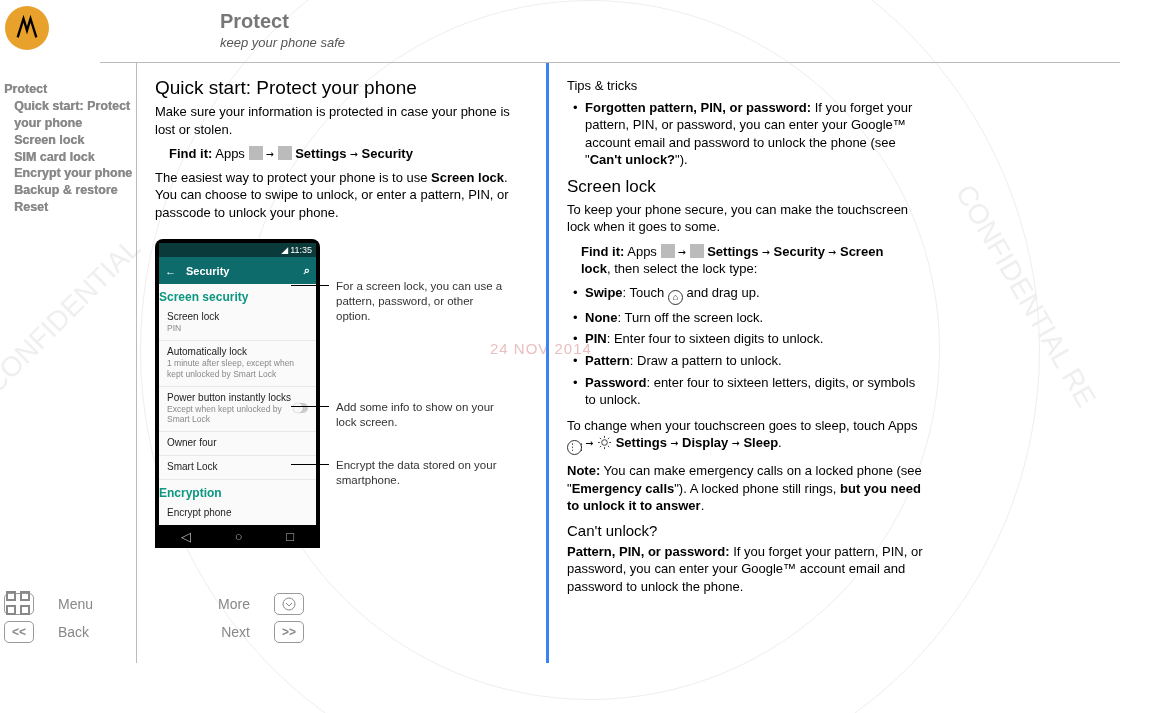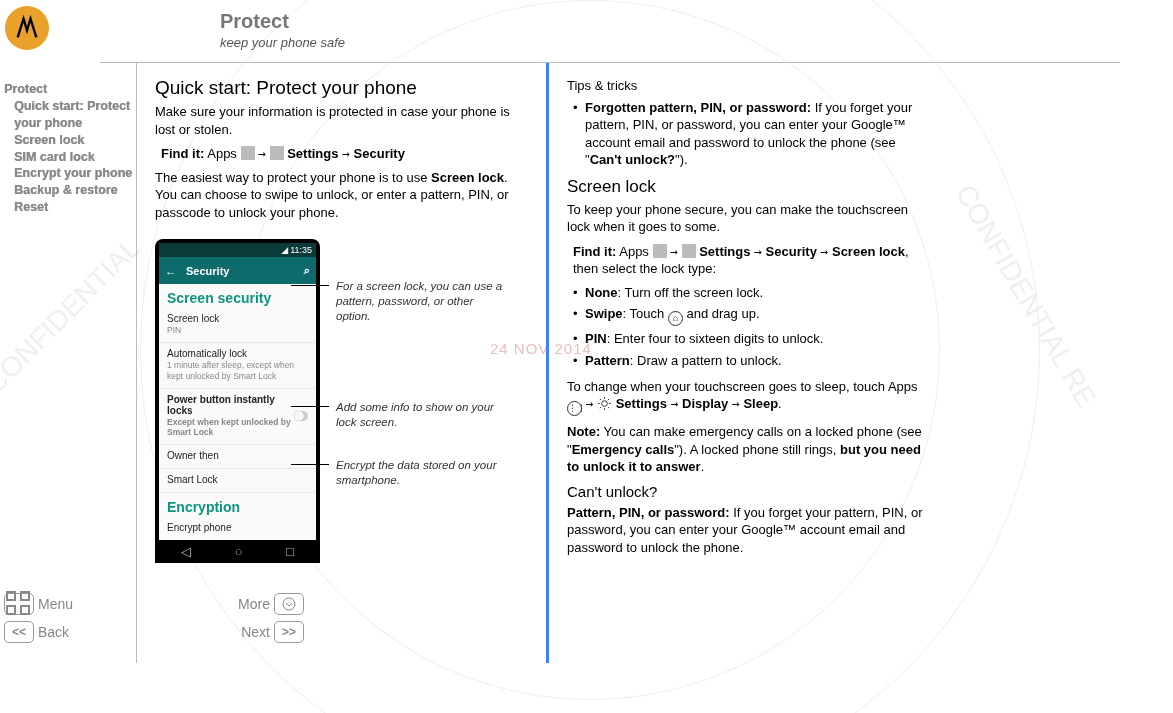--- a/index.html
+++ b/index.html
@@ -26,53 +26,53 @@
   .htitle { padding-left:10px; }
   .htitle h1 { font-size: 20px; color: #777; font-weight: bold; }
   .htitle .sub { font-style: italic; color: #555; font-size: 13px; margin-top:2px; }
   .content { display: flex; }
   .sidebar { width: 348px; padding: 18px 0 0 0; position:relative; height:600px;}
   .toc { padding-left:4px;}
   .toc .item { color: #888; font-weight: bold; font-size: 12.5px; line-height: 1.35; text-shadow: 0.4px 0.4px 0 #999; }
   .toc .indent { padding-left: 10px; }
   .navfoot { position:absolute; bottom:20px; left:4px; width:300px;}
   .navrow { display:flex; align-items:center; justify-content:space-between; margin-top:6px;}
-  .navbtn { display:flex; align-items:center; gap:4px; color:#888; font-size:14px;}
+  .navbtn { display:flex; align-items:center; gap:24px; color:#888; font-size:14px;}
   .iconbox { width:30px; height:22px; border:1.5px solid #999; border-radius:5px; display:flex; align-items:center; justify-content:center; color:#888; font-size:12px; font-weight:bold;}
   .iconbox.circle svg{ width:14px; height:14px;}
   .cols { display:flex; }
   .col { padding: 14px 18px 10px 18px; }
   .col.a { width: 410px; border-left:1px solid #bbb;}
   .col.b { width: 400px; border-left:3px solid #3b82f6;}
   h2 { font-size: 17px; font-weight: normal; margin-bottom: 4px;}
   h2.big { font-size: 19px;}
   p { line-height: 1.35; margin-bottom: 7px; }
   .bold { font-weight: bold;}
-  .findit { margin: 6px 6px;}
+  .findit { margin: 6px 14px;}
   .sq { display:inline-block; width:14px; height:14px; background:#bbb; vertical-align:-2px;}
   .arrow { font-family: monospace; }
   .bullets { margin: 4px 0 8px 6px;}
   .bullets li { list-style:none; position:relative; padding-left:12px; margin-bottom:4px; line-height:1.35;}
   .bullets li:before { content:"•"; position:absolute; left:0; top:0;}
   .circle-icon { display:inline-block; width:15px; height:15px; border:1px solid #333; border-radius:50%; vertical-align:-3px; text-align:center; font-size:9px; line-height:13px;}
   .gear { display:inline-block; width:15px; height:15px; vertical-align:-3px;}
   
   .phonewrap { display:flex; gap:16px; margin-top:18px;}
   .phone { width:165px; background:#000; border-radius:8px 8px 0 0; padding:4px 4px 0 4px;}
   .statusbar { background:#0a3a3a; color:#fff; font-size:9px; padding:2px 4px; display:flex; justify-content:flex-end; align-items:center; gap:2px;}
   .appbar { background:#0d6b6b; color:#fff; font-size:11px; padding:7px 6px; display:flex; align-items:center; gap:10px; font-weight:bold;}
   .screen { background:#fafafa; font-size:9px; color:#444;}
-  .sect { color:#0d9680; padding:6px 8px 2px; font-weight:bold; font-size:14px;}
+  .sect { color:#0d9680; padding:6px 0 2px; font-weight:bold; font-size:12px;}
   .row { padding:5px 8px 7px; border-bottom:0.5px solid #e8e8e8;}
   .row .t { color:#222; font-size:10px;}
   .row .s { color:#888; font-size:8.5px; line-height:1.2; margin-top:1px;}
   .navkeys { background:#000; display:flex; justify-content:space-around; padding:4px 0; color:#bbb;}
   .annot { font-size:11.5px; color:#333; line-height:1.3; width:170px;}
   .annots { display:flex; flex-direction:column; justify-content:flex-start; padding-top:40px;}
-  .annots .annot { margin-bottom:48px; position:relative;font-style:italic;}
+  .annots .annot { margin-bottom:48px; position:relative;}
   .annots .annot:before { content:""; position:absolute; left:-45px; top:6px; width:38px; height:1px; background:#000;}
   .annots .annot:nth-child(2){ margin-top:28px; margin-bottom:20px;}
   .annots .annot:nth-child(3){ margin-top:8px;}
   .tips-h { font-size:13px; margin-bottom:4px;}
   .toggle { display:inline-block; width:18px; height:10px; background:#ccc; border-radius:5px; vertical-align:middle; position:relative;}
   .toggle:after{content:""; position:absolute; width:10px; height:10px; background:#f8f8f8; border-radius:50%; left:-1px; top:0; box-shadow:0 0 1px #888;}
 </style>
 </head>
 <body>
 
@@ -171,29 +171,29 @@
             <div class="screen">
               <div class="sect">Screen security</div>
               <div class="row">
                 <div class="t">Screen lock</div>
                   <div class="s">PIN</div>
               </div>
               <div class="row">
                 <div class="t">Automatically lock</div>
                   <div class="s">1 minute after sleep, except when kept unlocked by Smart Lock</div>
               </div>
-              <div class="row" style="display:flex; justify-content:space-between; align-items:center;font-weight:bold;">
+              <div class="row" style="display:flex; justify-content:space-between; align-items:center;">
                 <div>
                     <div class="t">Power button instantly locks</div>
                     <div class="s">Except when kept unlocked by Smart Lock</div>
                   </div>
                 <span class="toggle"></span>
               </div>
               <div class="row">
-                  <div class="t">Owner then</div>
+                  <div class="t">Owner four</div>
                 </div>
               <div class="row">
                   <div class="t">Smart Lock</div>
                 </div>
               <div class="sect">Encryption</div>
               <div class="row" style="border:none">
                   <div class="t">Encrypt phone</div>
                 </div>
             </div>
             <div class="navkeys">
@@ -221,24 +221,25 @@
         <p>To keep your phone secure, you can make the touchscreen lock when it goes to some.</p>
         <p class="findit">
           <span class="bold">Find it:</span> <span>Apps</span>
           <span class="sq"></span> <span class="arrow">→</span>
           <span class="sq"></span>
           <span class="bold">Settings</span> <span class="arrow">→</span>
           <span class="bold">Security</span> <span class="arrow">→</span>
           <span class="bold">Screen lock</span><span>, then select the lock type:</span>
         </p>
         <ul class="bullets">
+          <li><span class="bold">Swipe</span><span>: Touch </span><span class="circle-icon">⌂</span><span> and drag up.</span></li>
           <li><span class="bold">None</span><span>: Turn off the screen lock.</span></li>
-          <li><span class="bold">Swipe</span><span>: Touch </span><span class="circle-icon">⌂</span><span> and drag up.</span></li>
           <li><span class="bold">PIN</span><span>: Enter four to sixteen digits to unlock.</span></li>
           <li><span class="bold">Pattern</span><span>: Draw a pattern to unlock.</span></li>
+          <li><span class="bold">Password</span><span>: enter four to sixteen letters, digits, or symbols to unlock.</span></li>
         </ul>
         <p>
           <span>To change when your touchscreen goes to sleep, touch Apps </span><span class="circle-icon">⋮⋮</span> <span class="arrow">→</span>
           <span class="gear"><svg viewBox="0 0 16 16">
                 <circle cx="8" cy="8" r="3" fill="none" stroke="#333"></circle>
                 <path d="M8 1v2M8 13v2M1 8h2M13 8h2M3 3l1.4 1.4M11.6 11.6L13 13M13 3l-1.4 1.4M4.4 11.6L3 13" stroke="#333"></path>
               </svg></span>
           <span class="bold">Settings</span> <span class="arrow">→</span>
           <span class="bold">Display</span> <span class="arrow">→</span>
           <span class="bold">Sleep</span>.

